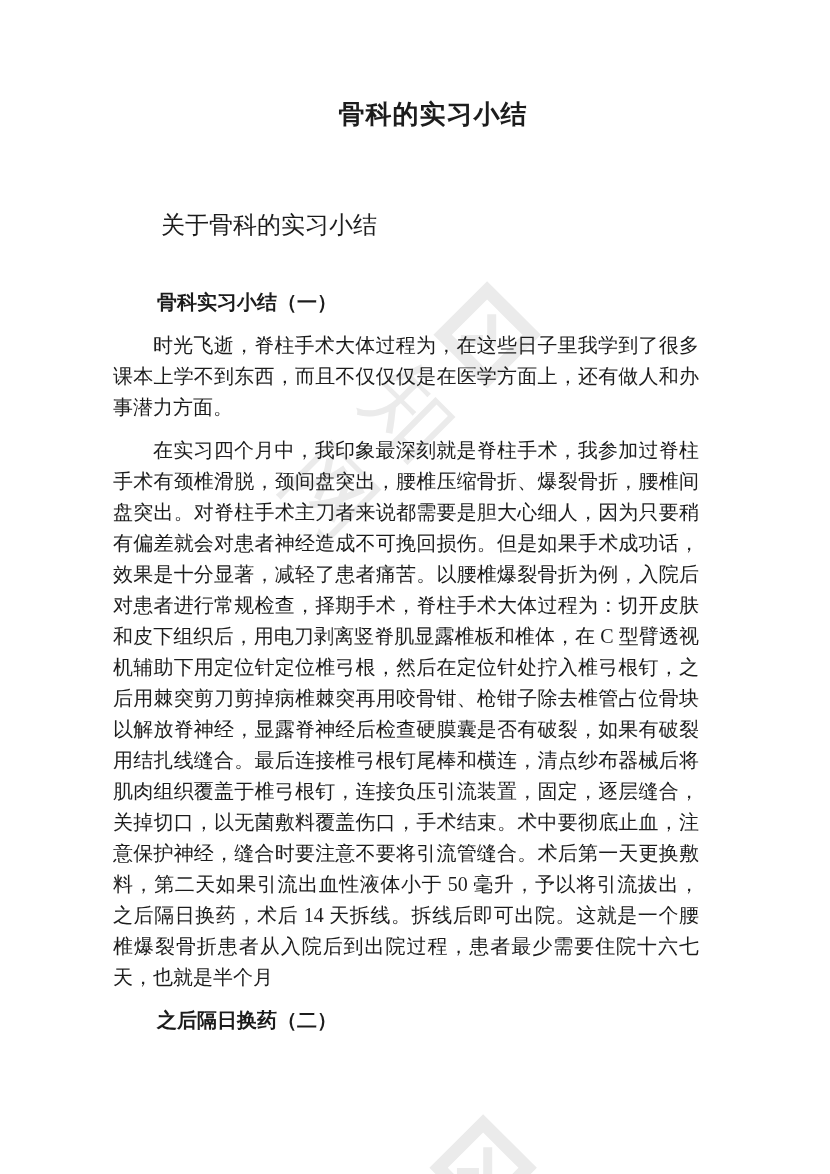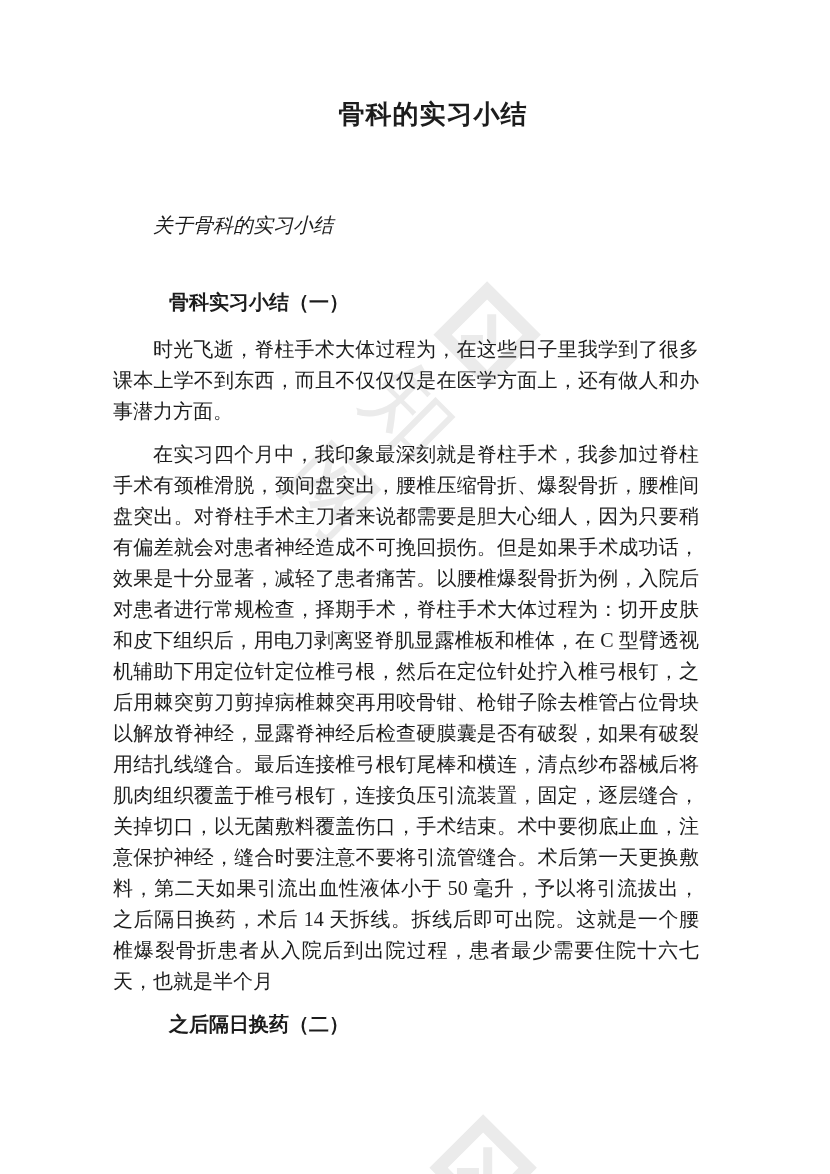--- a/index.html
+++ b/index.html
@@ -55,30 +55,29 @@
     line-height:36px;
     letter-spacing:1px;
   }
   .content{
     position:relative;z-index:1;
     margin-left:113px;
     width:586px;
   }
   .subtitle{
     margin:77px 0 0 0;
-    font-size:20px;line-height:31px;
+    font-size:24px;line-height:31px;
     text-indent:2em;
     font-weight:400;
-    font-style:italic;
   }
   .sec-heading{
     font-size:20px;line-height:31px;
     font-weight:700;
     text-indent:2em;
-    margin:16px;
+    margin:4px;
   }
   .h-one{margin-top:46px;}
   .h-two{margin-top:12px;}
   .body-para{
     margin:12px 0 0 0;
     font-size:20px;line-height:31px;
     text-indent:2em;
     text-align:justify;
   }
 </style>

